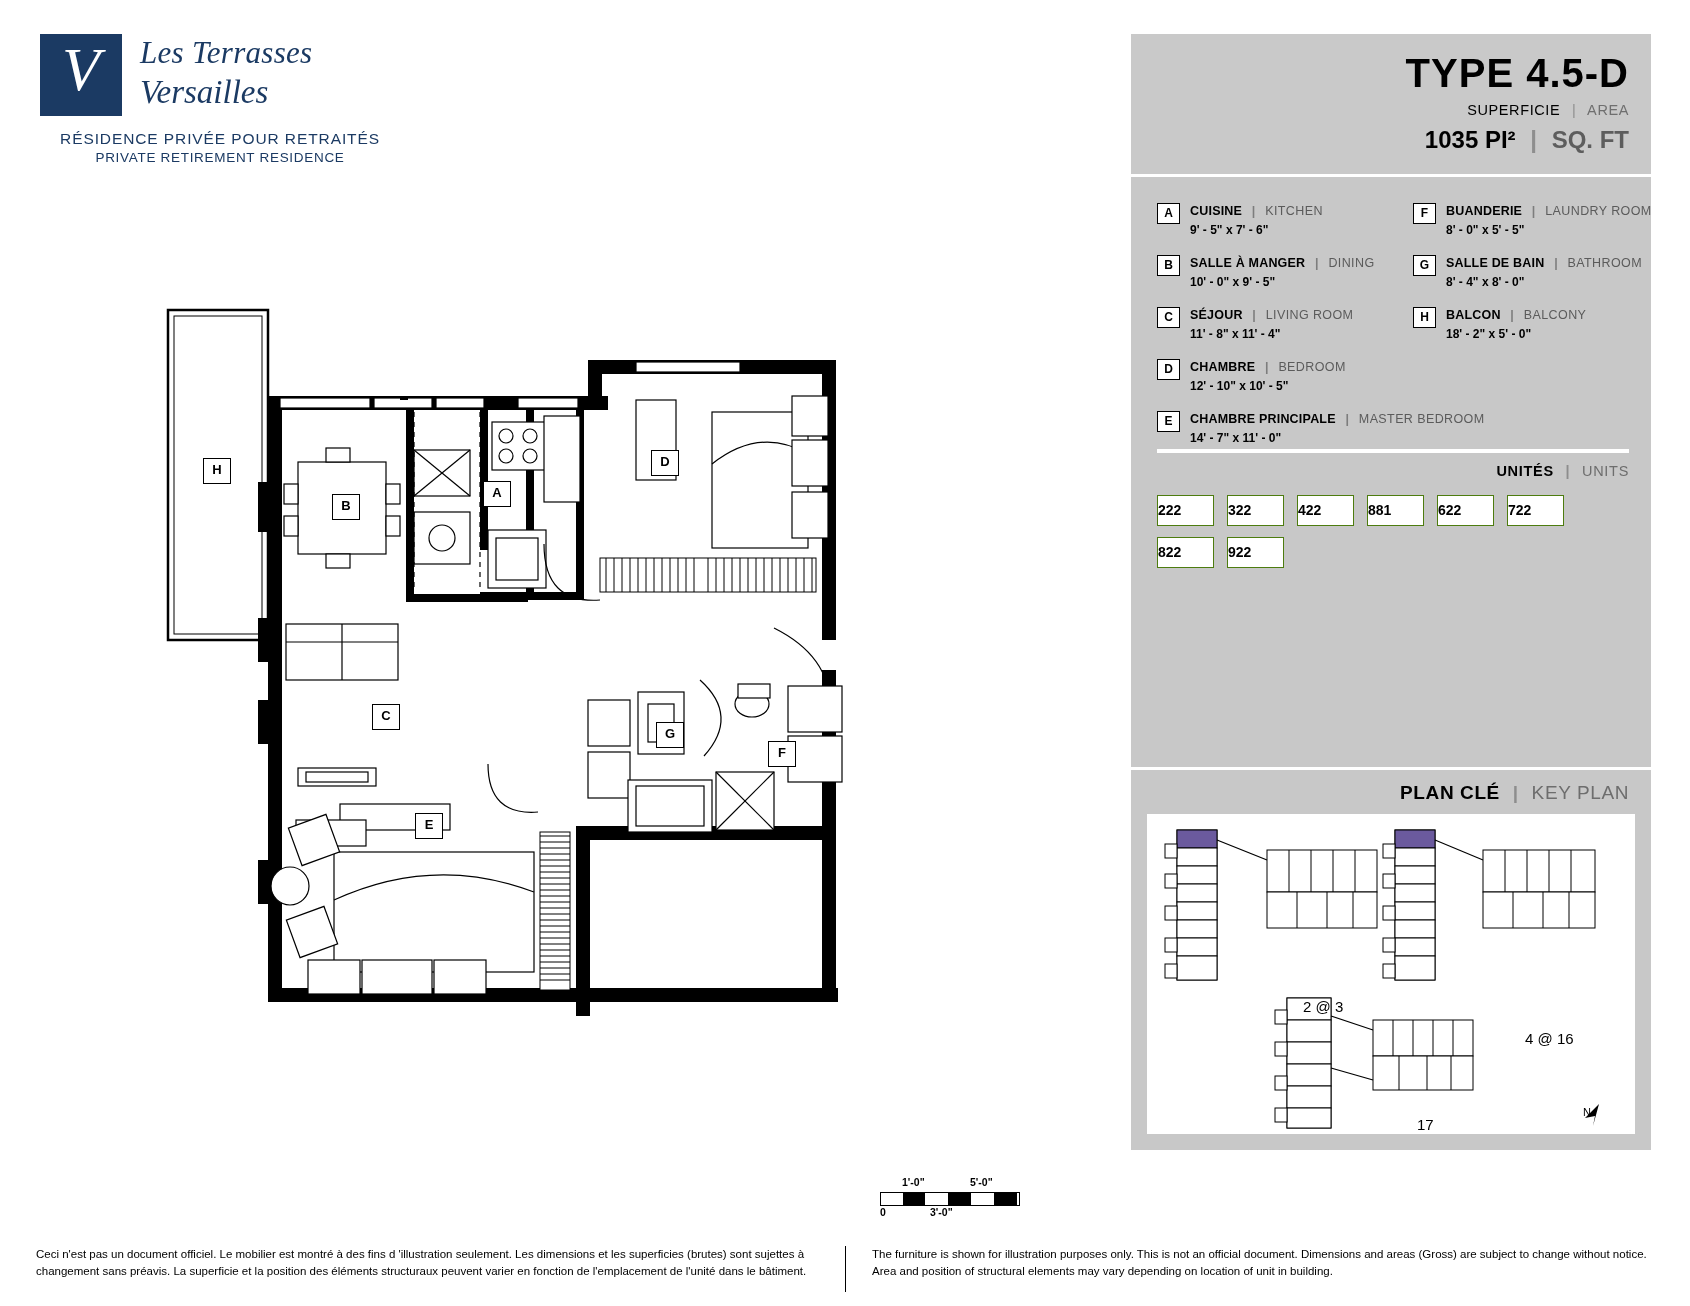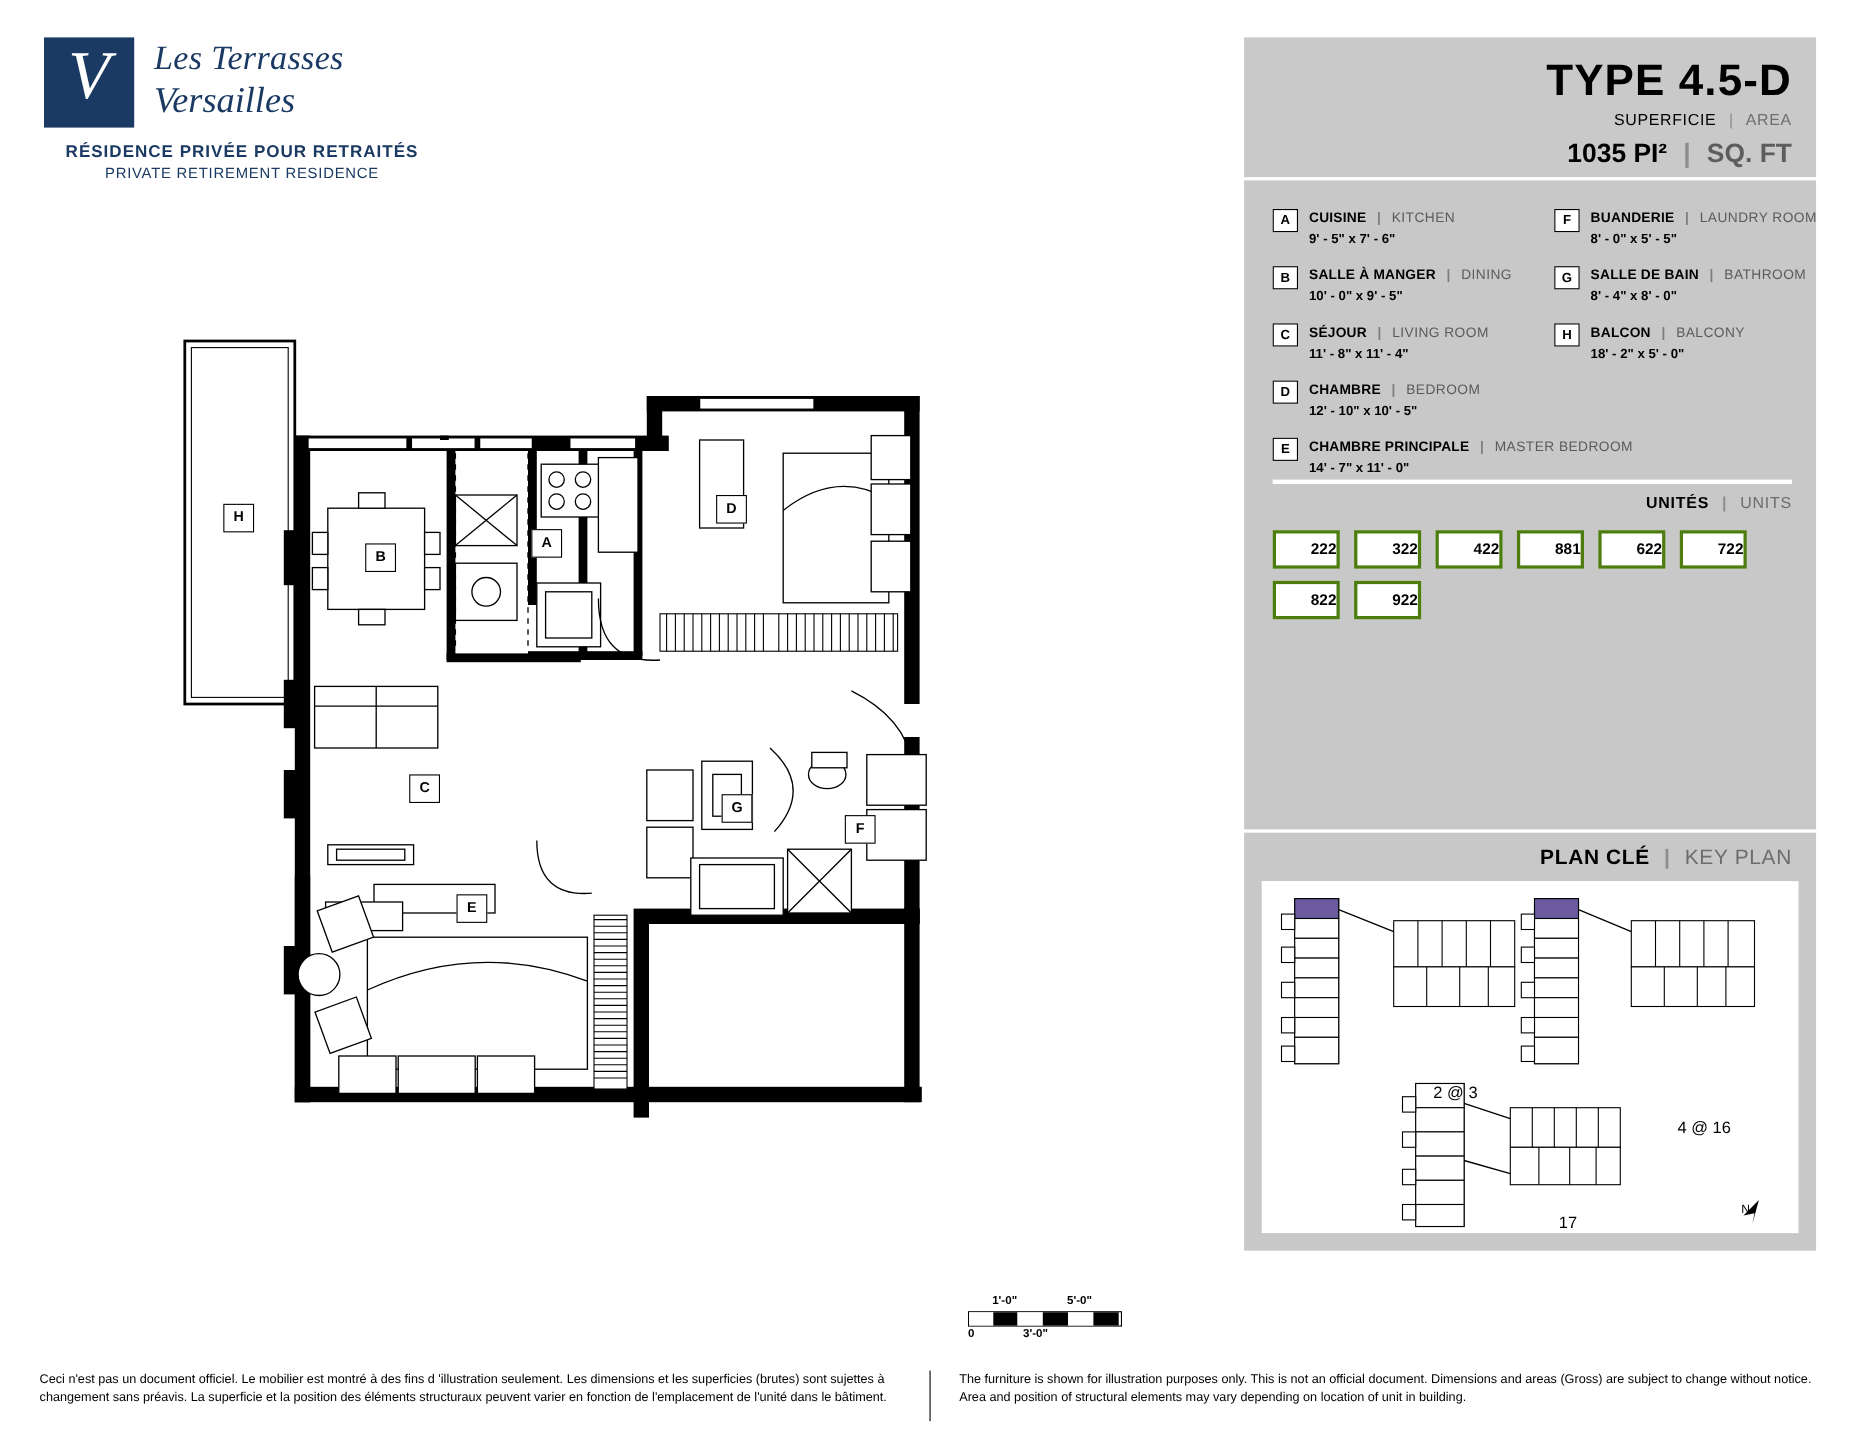--- a/index.html
+++ b/index.html
@@ -65,39 +65,39 @@
     line-height: 1.22;
   }
   .logo-sub {
     margin-top: 14px;
     text-align: center;
     width: 360px;
     color: #1b3a63;
   }
   .logo-sub .s1 {
     font-size: 15.5px;
-    font-weight: bold;
+    font-weight: normal;
     letter-spacing: .9px;
   }
   .logo-sub .s2 {
     font-size: 13.5px;
     letter-spacing: .7px;
     margin-top: 2px;
   }
 
   
   .right-panel {
     position: absolute;
     left: 1131px;
     top: 34px;
     width: 520px;
   }
   .type-head {
     background: #c9c9c9;
-    padding: 18px 22px 7px;
+    padding: 18px 22px 20px;
     text-align: right;
   }
   .type-head .ttl {
     font-size: 40px;
     font-weight: bold;
     letter-spacing: 1px;
     color: #000;
     line-height: 1.05;
   }
   .type-head .sup {
@@ -179,25 +179,25 @@
     left: 26px;
     right: 22px;
     top: 318px;
     display: flex;
     flex-wrap: wrap;
     gap: 11px 13px;
   }
   .unit-chip {
     width: 55px;
     height: 29px;
-    border: 3px solid #4d7c0f;
+    border: 1px solid #4d7c0f;
     background: #ffffff;
     font-size: 14px;
     font-weight: bold;
-    text-align: right;
+    text-align: left;
     line-height: 29px;
   }
 
   
   .keyplan {
     margin-top: 3px;
     background: #c8c8c8;
     padding: 12px 16px 16px;
   }
   .keyplan-title {

